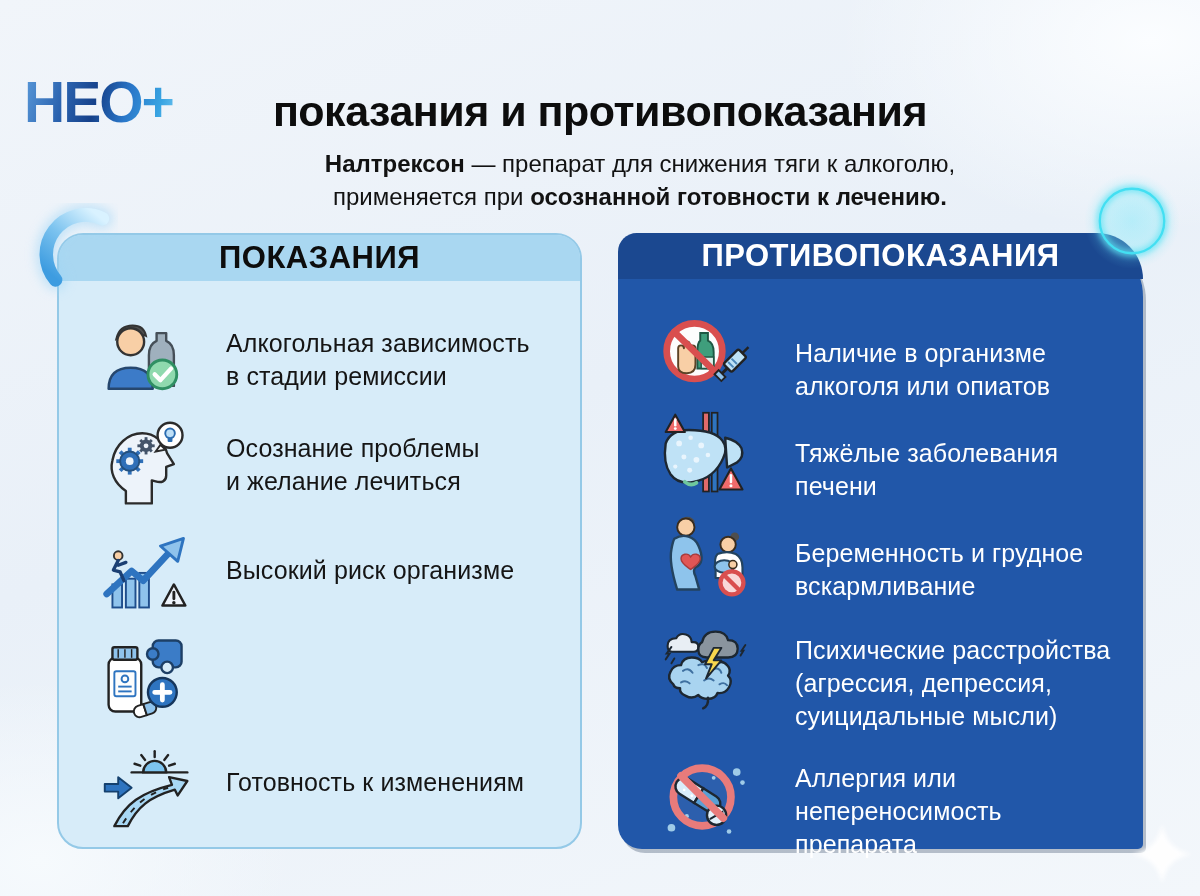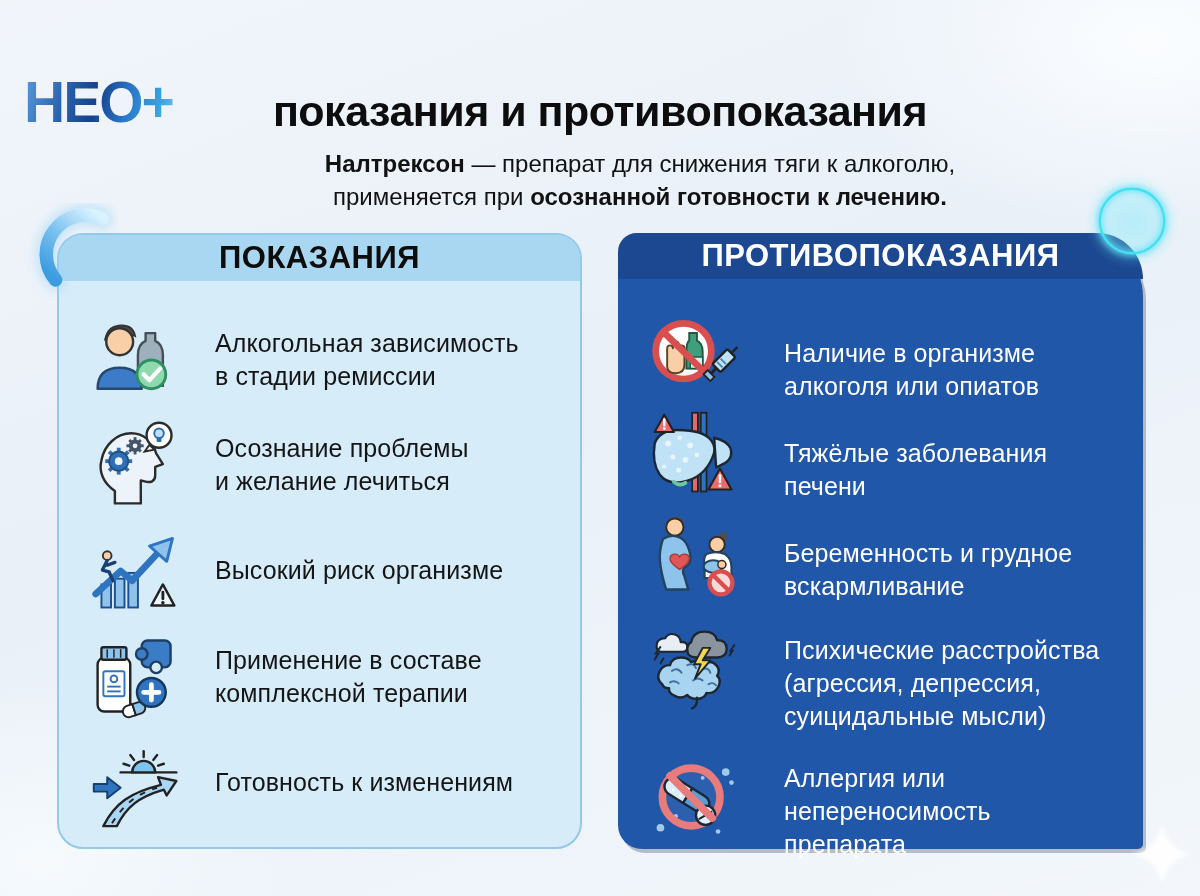--- a/index.html
+++ b/index.html
@@ -39,21 +39,21 @@
   .card-header{
     height:46px;display:flex;align-items:center;justify-content:center;
     font-size:31px;font-weight:800;letter-spacing:0.5px;
   }
   .card-left .card-header{background:#a9d7f1;color:#0d0d0d;border-radius:23px 23px 0 0;}
   .card-right .card-header{background:#1b4890;color:#ffffff;border-radius:26px 64px 0 0;}
   .card-body{
     position:absolute;top:64px;bottom:0;left:0;right:0;
     display:flex;flex-direction:column;padding:8px 0 12px;
   }
-  .row{flex:1;display:flex;align-items:center;padding-left:24px;}
+  .row{flex:1;display:flex;align-items:center;padding-left:35px;}
   .icon-box{width:106px;height:100px;flex:0 0 106px;display:flex;align-items:center;justify-content:center;}
   .icon-box svg{width:96px;height:96px;}
   .item-text{
     margin-left:26px;font-size:25px;line-height:33px;font-weight:500;
     white-space:pre-line;letter-spacing:0.1px;
   }
   .card-left .item-text{color:#151515;}
   .card-right .item-text{color:#ffffff;margin-left:36px;margin-top:29px;}
   
   .bubble-crescent{position:absolute;left:-45px;top:-32px;width:104px;height:104px;pointer-events:none;}
@@ -154,22 +154,20 @@
             <line x1="20" y1="60" x2="34" y2="60" stroke="#2e74c0" stroke-width="2"></line>
             <line x1="20" y1="65" x2="34" y2="65" stroke="#2e74c0" stroke-width="2"></line>
             <g transform="rotate(-18 48 84)">
               <path d="M36 84 a6 6 0 0 1 6 -6 h6 v12 h-6 a6 6 0 0 1 -6 -6 z" fill="#ffffff" stroke="#222" stroke-width="2"></path>
               <path d="M48 78 h6 a6 6 0 0 1 0 12 h-6 z" fill="#8fc3ec" stroke="#222" stroke-width="2"></path>
             </g>
             <circle cx="66" cy="66" r="15" fill="#2e74c0" stroke="#16365c" stroke-width="2.5"></circle>
             <path d="M66 58 v16 M58 66 h16" stroke="#ffffff" stroke-width="5" stroke-linecap="round"></path>
           </svg>
         </div>
-        <div class="item-text">Применение в составе
-комплексной терапии</div>
       </div>
 
       <div class="row">
         <div class="icon-box">
           <svg viewBox="0 0 100 100">
             <line x1="34" y1="40" x2="92" y2="40" stroke="#222" stroke-width="2.5" stroke-linecap="round"></line>
             <path d="M46 40 a12 12 0 0 1 24 0 z" fill="#7dc4ef" stroke="#222" stroke-width="2.5"></path>
             <g stroke="#222" stroke-width="2.5" stroke-linecap="round">
               <line x1="58" y1="18" x2="58" y2="24"></line>
               <line x1="44" y1="22" x2="48" y2="27"></line>

